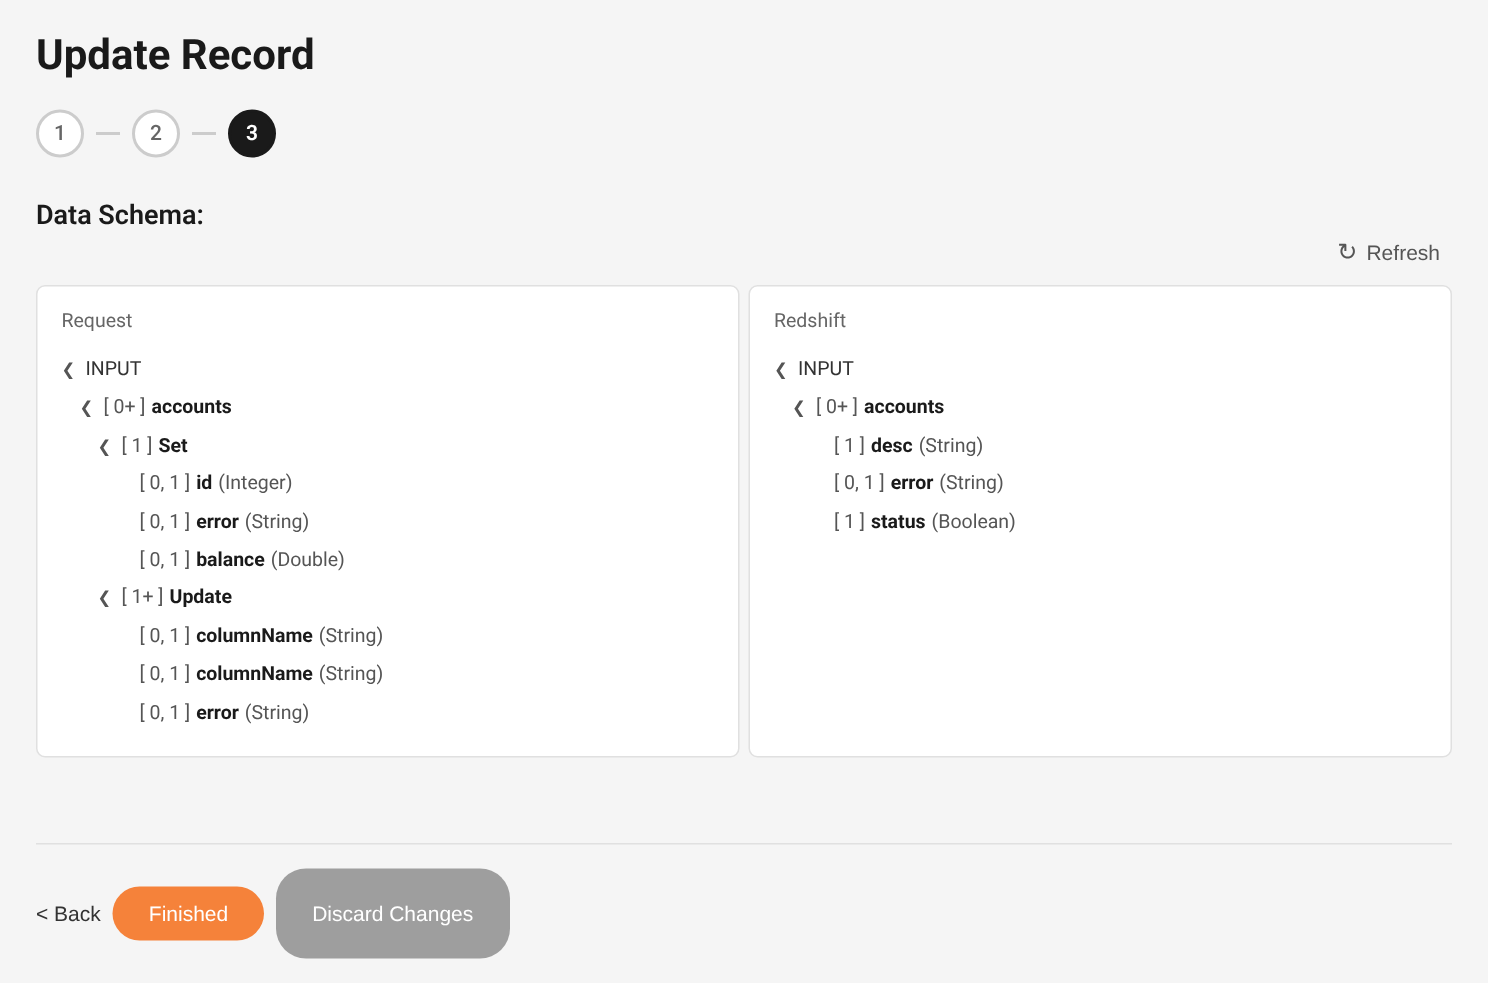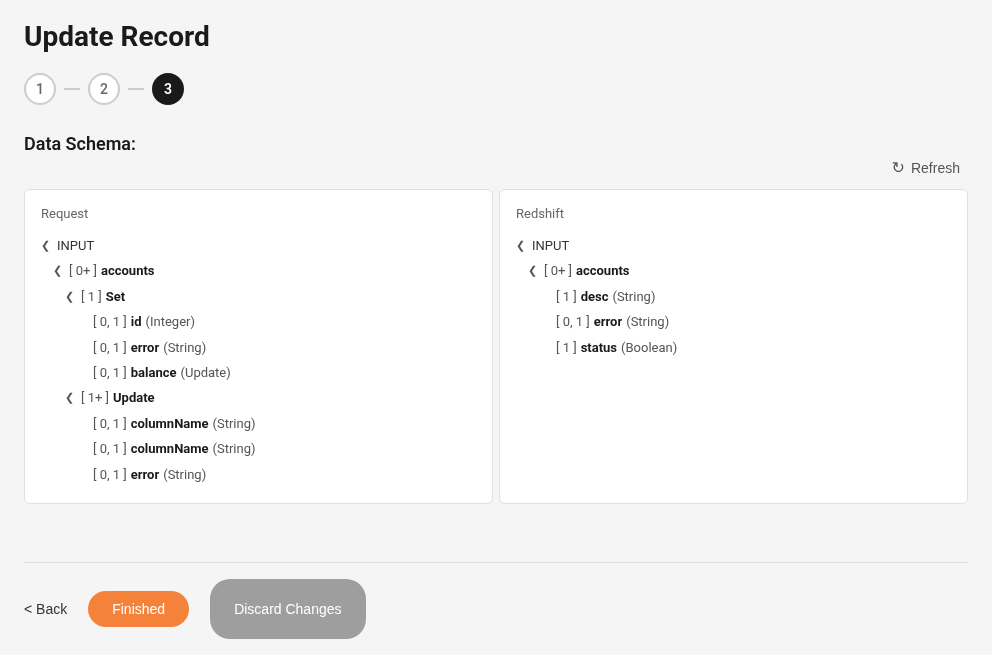--- a/index.html
+++ b/index.html
@@ -130,21 +130,21 @@
     .tree-label-normal {
       color: #555;
       text-align: right;
     }
     .indent-1 { margin-left: 12px; }
     .indent-2 { margin-left: 24px; }
     .indent-3 { margin-left: 36px; }
     .footer {
       display: flex;
       align-items: center;
-      gap: 21px;
+      gap: 8px;
       padding: 16px 0;
       border-top: 1px solid #e0e0e0;
       position: absolute;
       bottom: 0;
       left: 24px;
       right: 24px;
     }
     .btn-back {
       background: none;
       border: none;
@@ -242,21 +242,21 @@
           <span style="width:12px; display:inline-block;"></span>
           <span class="tree-bracket">[ 0, 1 ]</span>
           <span class="tree-label-bold">error</span>
           <span class="tree-label-normal">(String)</span>
         </div>
 
         <div class="tree-node indent-3">
           <span style="width:12px; display:inline-block;"></span>
           <span class="tree-bracket">[ 0, 1 ]</span>
           <span class="tree-label-bold">balance</span>
-          <span class="tree-label-normal">(Update)</span>
+          <span class="tree-label-normal">(Double)</span>
         </div>
 
         <div class="tree-node indent-2">
           <span class="tree-chevron">❮</span>
           <span class="tree-bracket">[ 1+ ]</span>
           <span class="tree-label-bold">Update</span>
         </div>
 
         <div class="tree-node indent-3">
           <span style="width:12px; display:inline-block;"></span>

